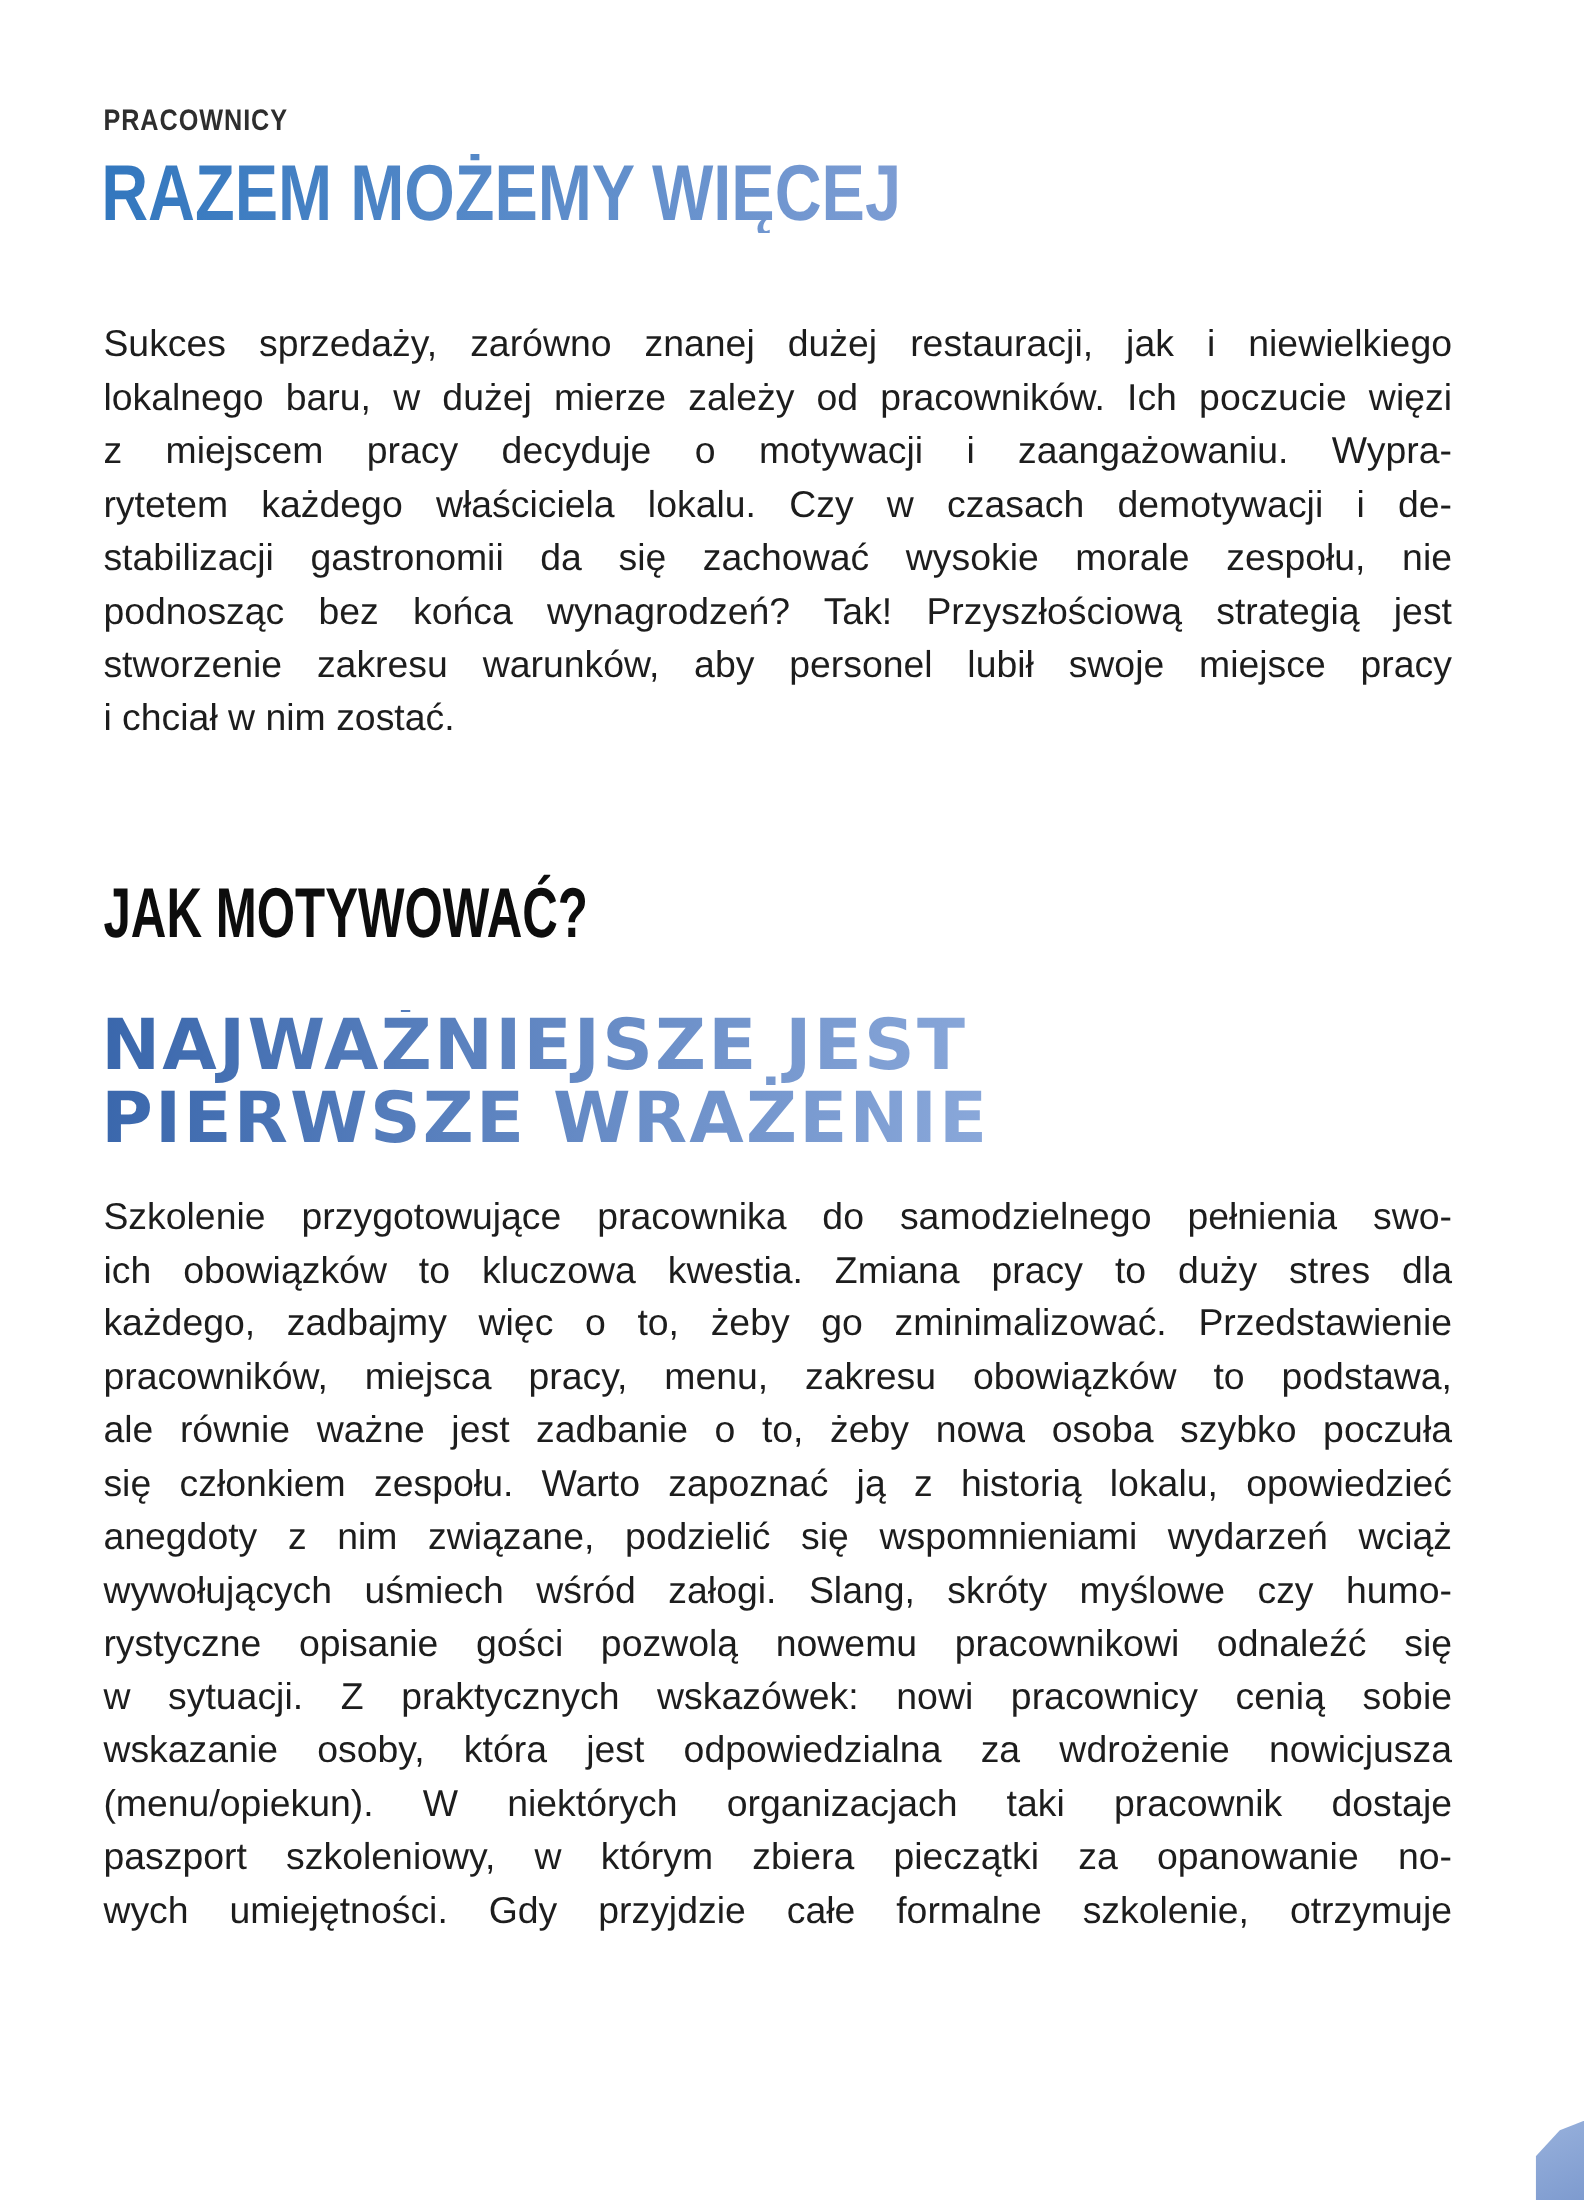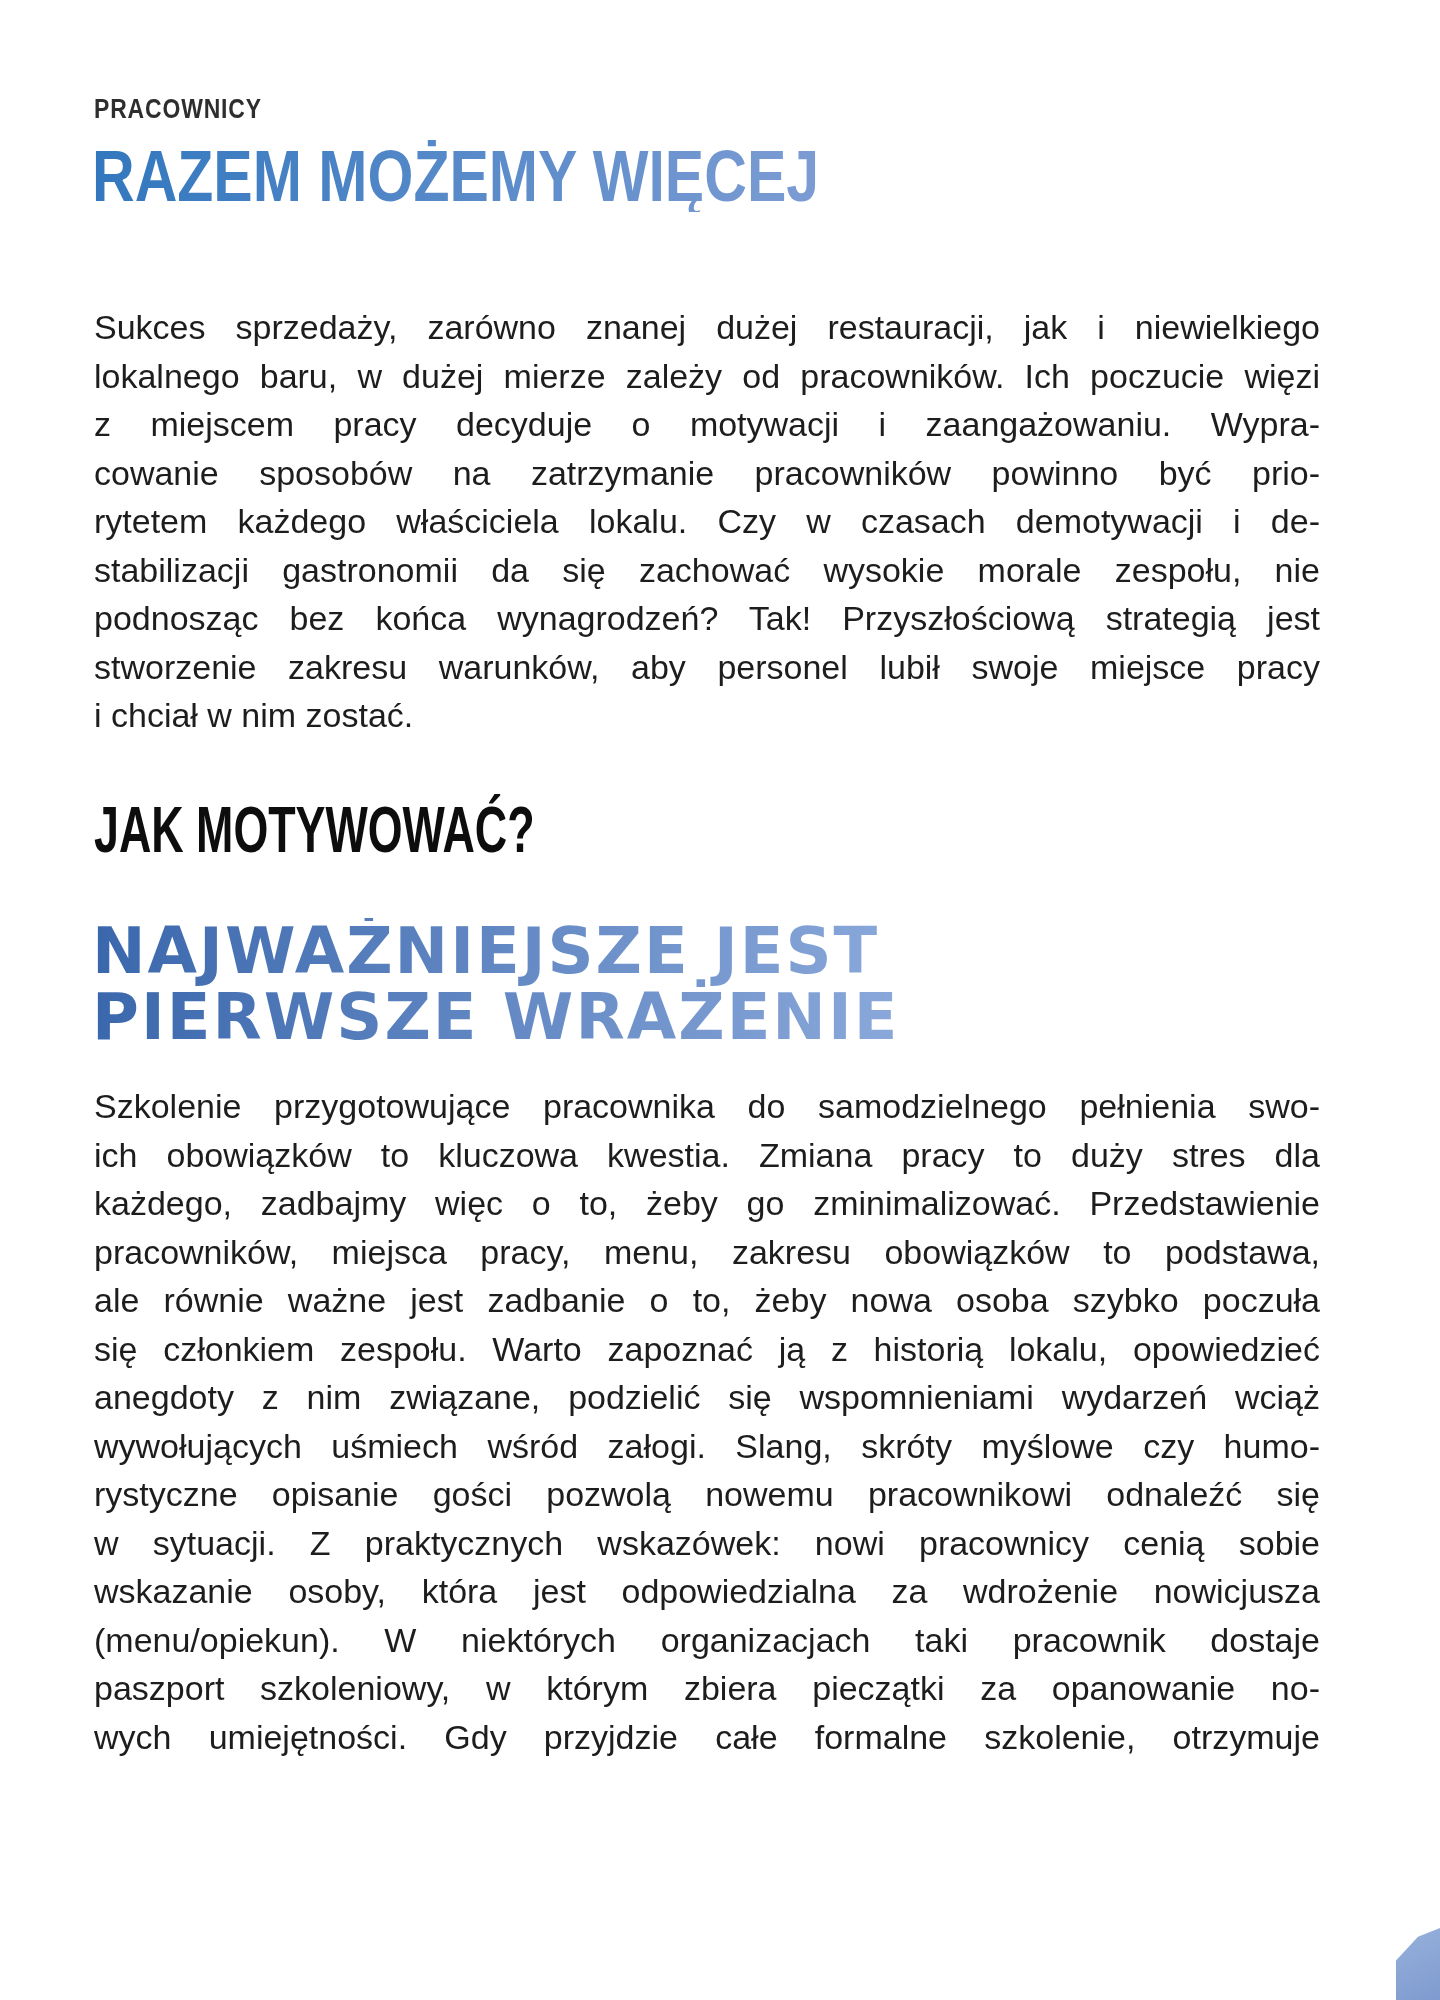--- a/index.html
+++ b/index.html
@@ -40,21 +40,21 @@
     white-space:nowrap;
     background:linear-gradient(90deg,var(--title-gradient-start) 0%,var(--title-gradient-end) 100%);
     -webkit-background-clip:text;background-clip:text;
     color:transparent;
   }
   .para{
     position:absolute;left:94px;width:1226px;
     font-size:34px;line-height:48.5px;
     color:var(--body-color);
   }
-  .para-intro{top:303px;}
+  .para-intro{top:289px;}
   .para-body{top:1082px;}
   .jline{
     text-align:justify;
     text-align-last:justify;
     white-space:normal;
   }
   .jline-last{
     text-align:right;
     text-align-last:left;
   }
@@ -88,21 +88,20 @@
 <div class="page">
 
   <div class="kicker">PRACOWNICY</div>
 
   <h1 class="main-title">RAZEM MOŻEMY WIĘCEJ</h1>
 
   <div class="para para-intro">
       <div class="jline">Sukces sprzedaży, zarówno znanej dużej restauracji, jak i niewielkiego</div>
       <div class="jline">lokalnego baru, w dużej mierze zależy od pracowników. Ich poczucie więzi</div>
       <div class="jline">z miejscem pracy decyduje o motywacji i zaangażowaniu. Wypra-</div>
-      <div class="jline">cowanie sposobów na zatrzymanie pracowników powinno być prio-</div>
       <div class="jline">rytetem każdego właściciela lokalu. Czy w czasach demotywacji i de-</div>
       <div class="jline">stabilizacji gastronomii da się zachować wysokie morale zespołu, nie</div>
       <div class="jline">podnosząc bez końca wynagrodzeń? Tak! Przyszłościową strategią jest</div>
       <div class="jline">stworzenie zakresu warunków, aby personel lubił swoje miejsce pracy</div>
       <div class="jline jline-last">i chciał w nim zostać.</div>
     </div>
 
   <h2 class="section-heading">JAK MOTYWOWAĆ?</h2>
 
   <div class="sub-heading">

